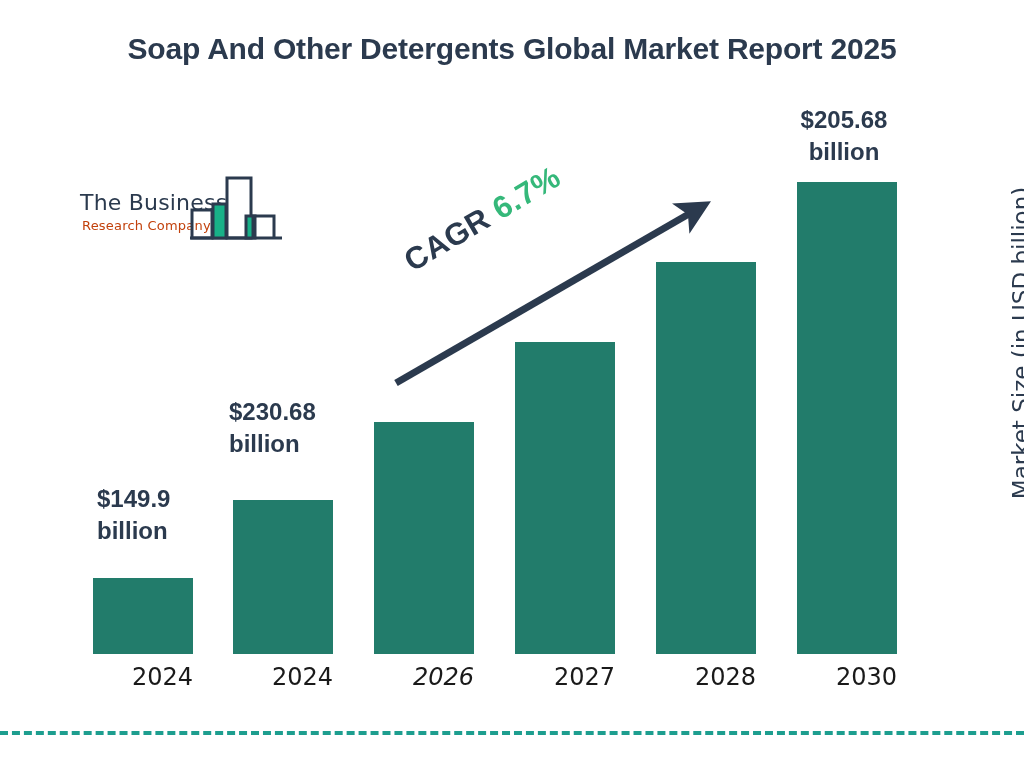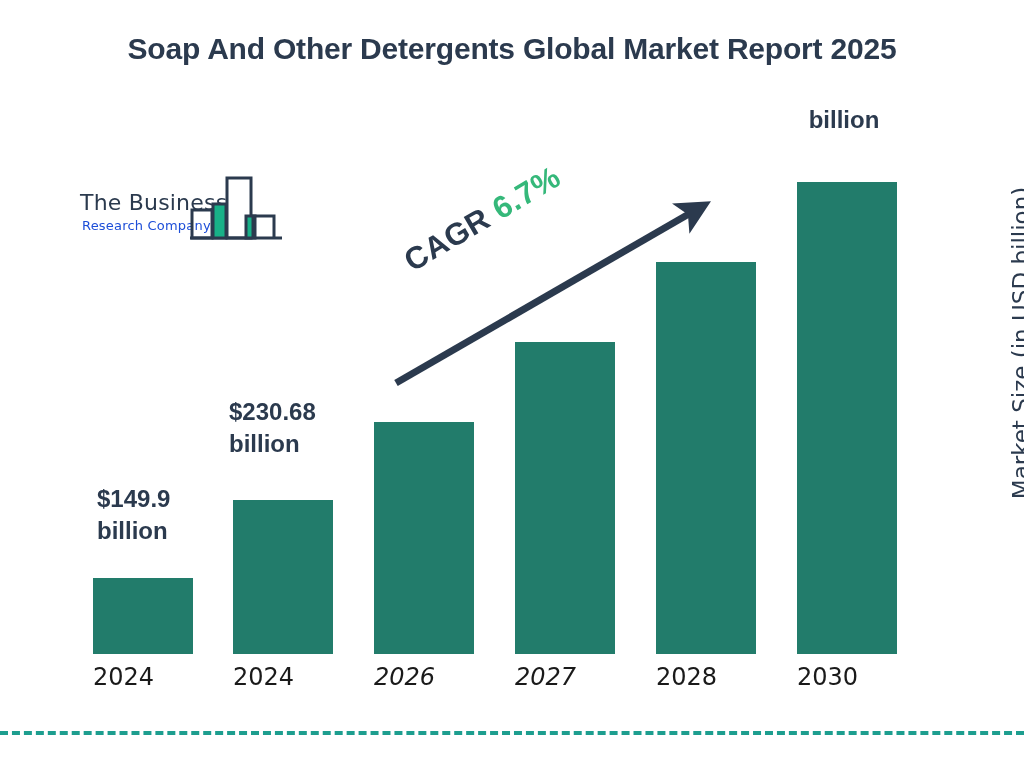--- a/index.html
+++ b/index.html
@@ -49,21 +49,21 @@
     letter-spacing: 0.2px;
     white-space: nowrap;
   }
   #logo-text-sub {
     position: absolute;
     left: 4px;
     top: 42px;
     font-size: 13px;
     font-family: "DejaVu Sans", sans-serif;
     font-weight: 400;
-    color: #1d4ed8;
+    color: #c2410c;
     letter-spacing: 0.2px;
     white-space: nowrap;
   }
   #logo-mark {
     position: absolute;
     left: 112px;
     top: 0px;
   }
 
   
@@ -83,21 +83,21 @@
     font-size: 24px;
     font-weight: bold;
     line-height: 1.32;
     color: #2b3a4e;
     white-space: nowrap;
   }
   .x-tick {
     position: absolute;
     top: 663px;
     width: 100px;
-    text-align: left;
+    text-align: right;
     font-size: 24px;
     font-family: "DejaVu Sans", sans-serif;
     color: #1a1a1a;
   }
 
   
   #cagr-label {
     position: absolute;
     left: 398px;
     top: 248px;
@@ -173,27 +173,28 @@
     <div>$149.9</div>
     <div>billion</div>
   </div>
 
   <div class="bar-value" style="left:229px; top:396px; text-align:left;">
     <div>$230.68</div>
     <div>billion</div>
   </div>
 
   <div class="bar-value" style="left:789px; top:104px; width:110px; text-align:center;">
+    <div>$205.68</div>
     <div>billion</div>
   </div>
 
   <div class="x-tick" style="left:93px;">2024</div>
   <div class="x-tick" style="left:233px;">2024</div>
   <div class="x-tick" style="left:374px;font-style:italic;">2026</div>
-  <div class="x-tick" style="left:515px;font-style:italic;">2027</div>
+  <div class="x-tick" style="left:515px;">2027</div>
   <div class="x-tick" style="left:656px;">2028</div>
   <div class="x-tick" style="left:797px;">2030</div>
 
   <svg style="position:absolute; left:0; top:0; width:1024px; height:768px; pointer-events:none;">
     <defs>
       <marker id="arrowhead" markerWidth="5" markerHeight="5" refX="2.2" refY="2.5" orient="auto" markerUnits="strokeWidth">
         <path d="M0,0 L5,2.5 L0,5 L1.2,2.5 Z" fill="#2b3a4e"></path>
       </marker>
     </defs>
     <line x1="396" y1="383" x2="694" y2="211" stroke="#2b3a4e" stroke-width="7" marker-end="url(#arrowhead)"></line>

